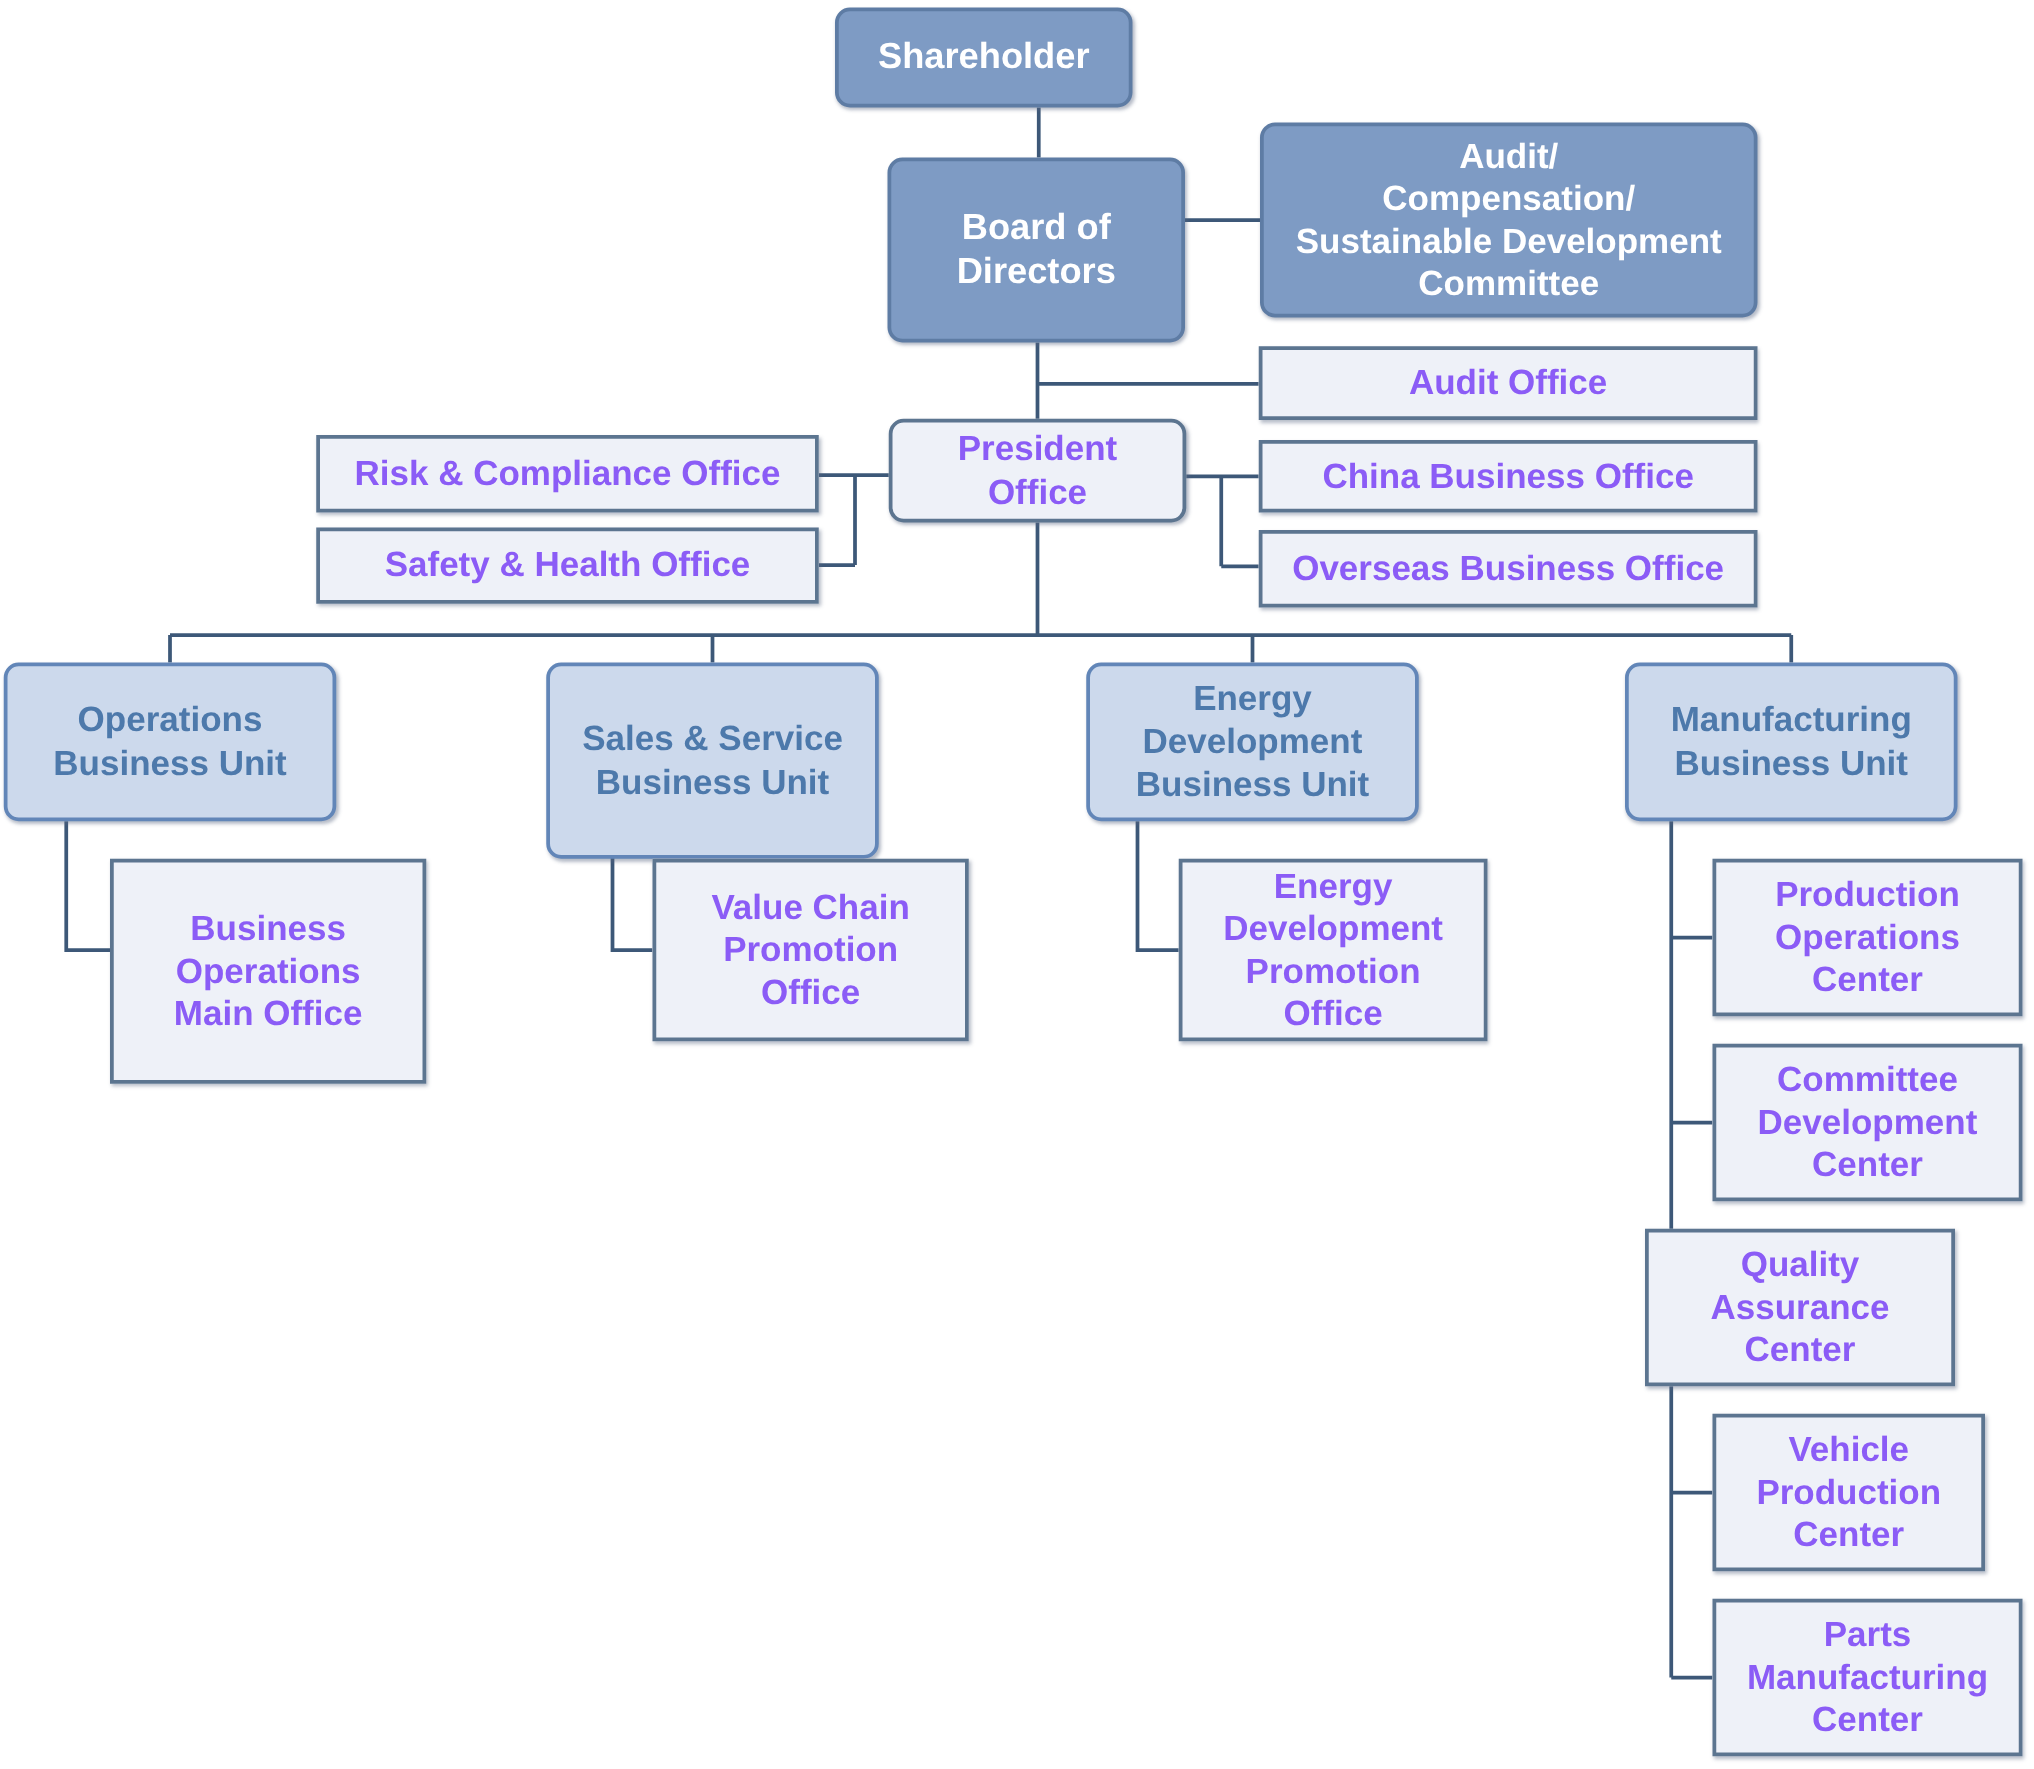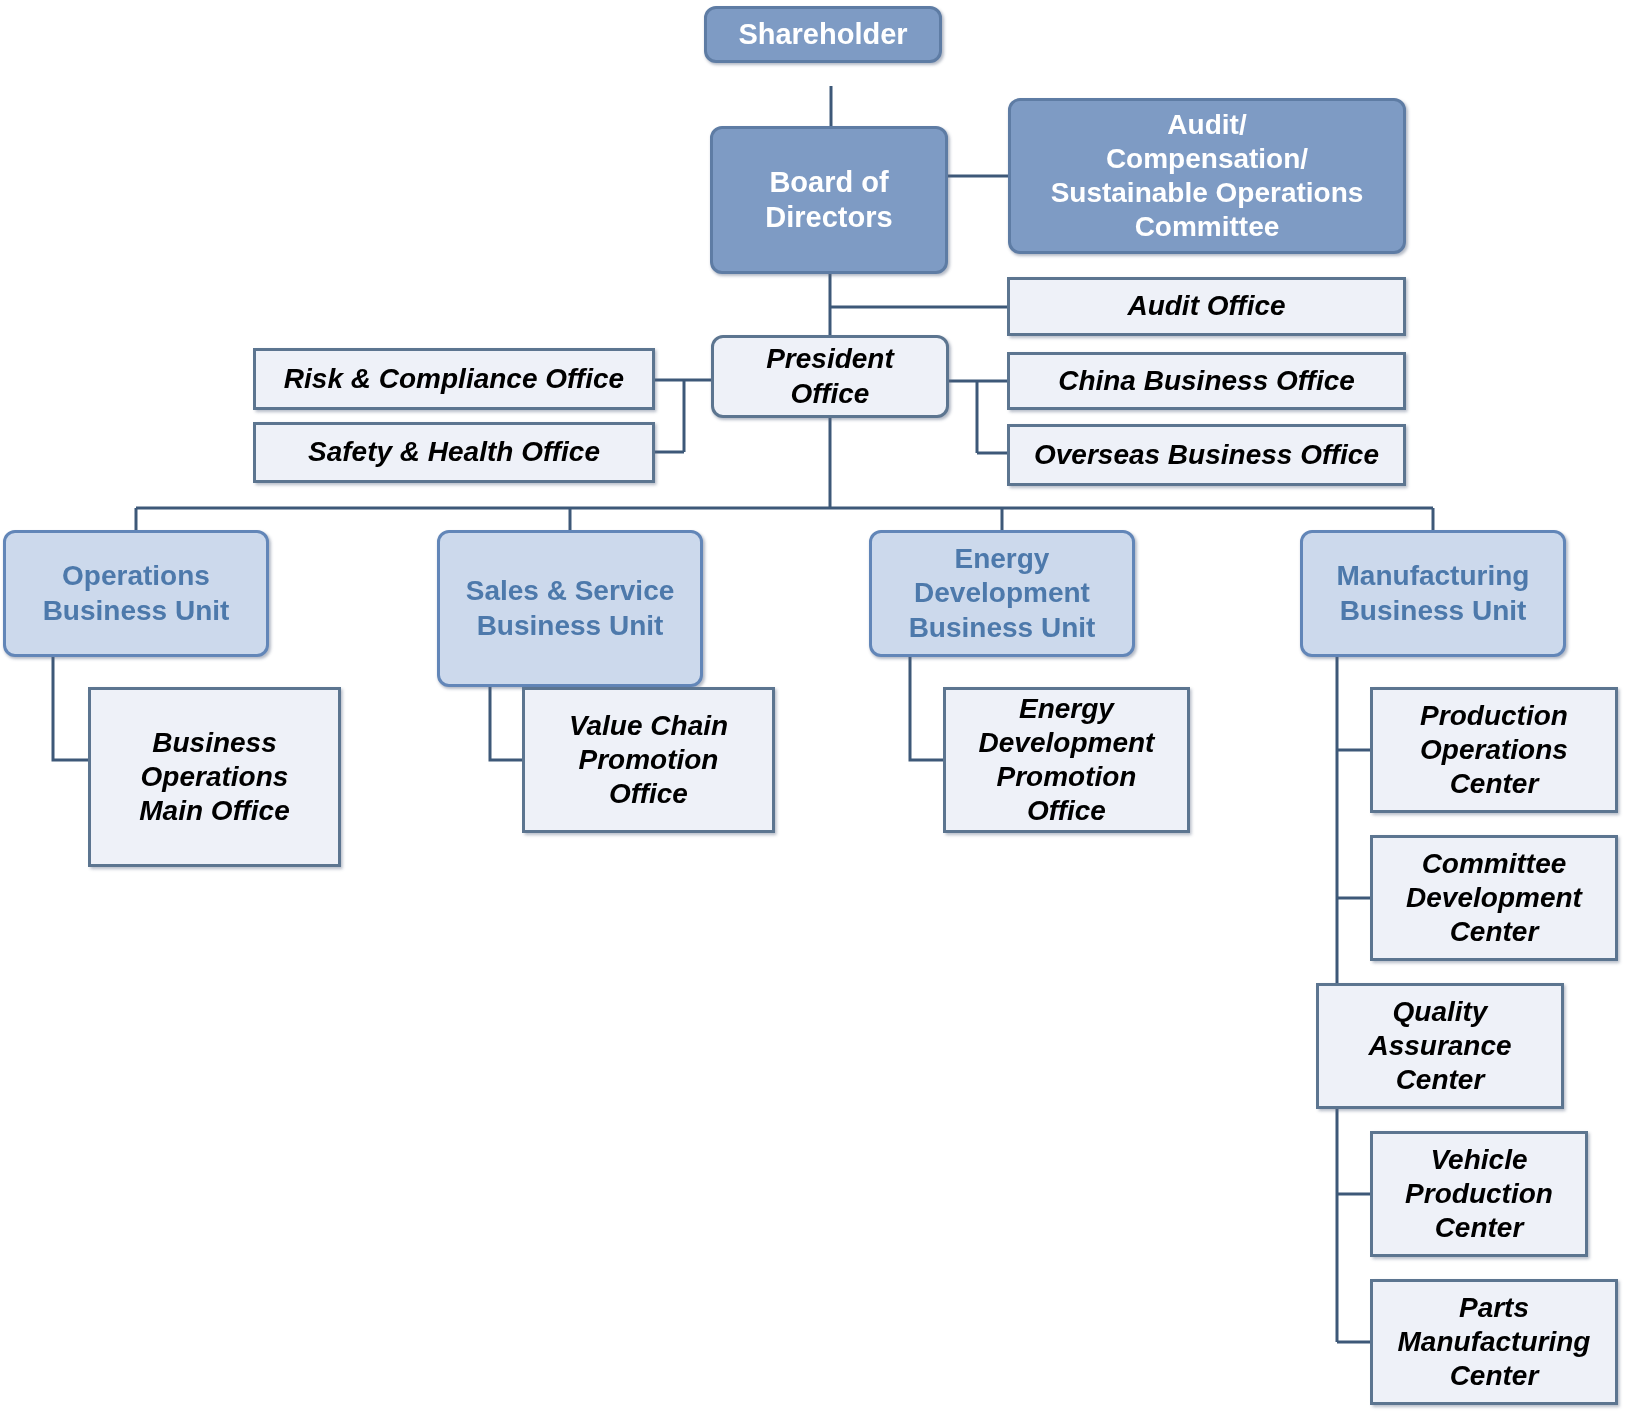--- a/index.html
+++ b/index.html
@@ -34,24 +34,23 @@
     background: #CCD9EC;
     border: 3px solid #6286B8;
     color: #4D79AB;
     border-radius: 12px;
     box-shadow: 1.5px 2px 3px rgba(90,105,130,0.45);
     font-size: 28px;
   }
   .light {
     background: #EEF1F8;
     border: 3px solid #5C7590;
-    color: #000000;
+    color: #8b5cf6;
     box-shadow: 1.5px 2px 3px rgba(90,105,130,0.45);
     font-size: 28px;
-    font-style: italic;
   }
   .round { border-radius: 12px; }
   .square { border-radius: 0; }
 </style>
 </head>
 <body>
 
 <div id="canvas">
 
   <svg id="wires" viewBox="0 0 1627 1415" xmlns="http://www.w3.org/2000/svg">
@@ -77,33 +76,33 @@
       <polyline points="910,657 910,760 943,760"></polyline>
       <line x1="1337" y1="657" x2="1337" y2="1342"></line>
       <line x1="1337" y1="750" x2="1370" y2="750"></line>
       <line x1="1337" y1="898" x2="1370" y2="898"></line>
       <line x1="1337" y1="1046" x2="1370" y2="1046"></line>
       <line x1="1337" y1="1194" x2="1370" y2="1194"></line>
       <line x1="1337" y1="1342" x2="1370" y2="1342"></line>
     </g>
   </svg>
 
-  <div class="node dark round" style="left:704px;top:6px;width:238px;height:57px">
+  <div class="node dark round" style="left:668px;top:6px;width:238px;height:80px">
     <span>Shareholder</span>
   </div>
 
   <div class="node dark round" style="left:710px;top:126px;width:238px;height:148px">
     <span>Board of
 Directors</span>
   </div>
 
   <div class="node dark round" style="left:1008px;top:98px;width:398px;height:156px;font-size:28px">
     <span>Audit/
 Compensation/
-Sustainable Operations
+Sustainable Development
 Committee</span>
   </div>
 
   <div class="node light square" style="left:1007px;top:277px;width:399px;height:59px">
     <span>Audit Office</span>
   </div>
 
   <div class="node light round" style="left:711px;top:335px;width:238px;height:83px">
     <span>President
 Office</span>

